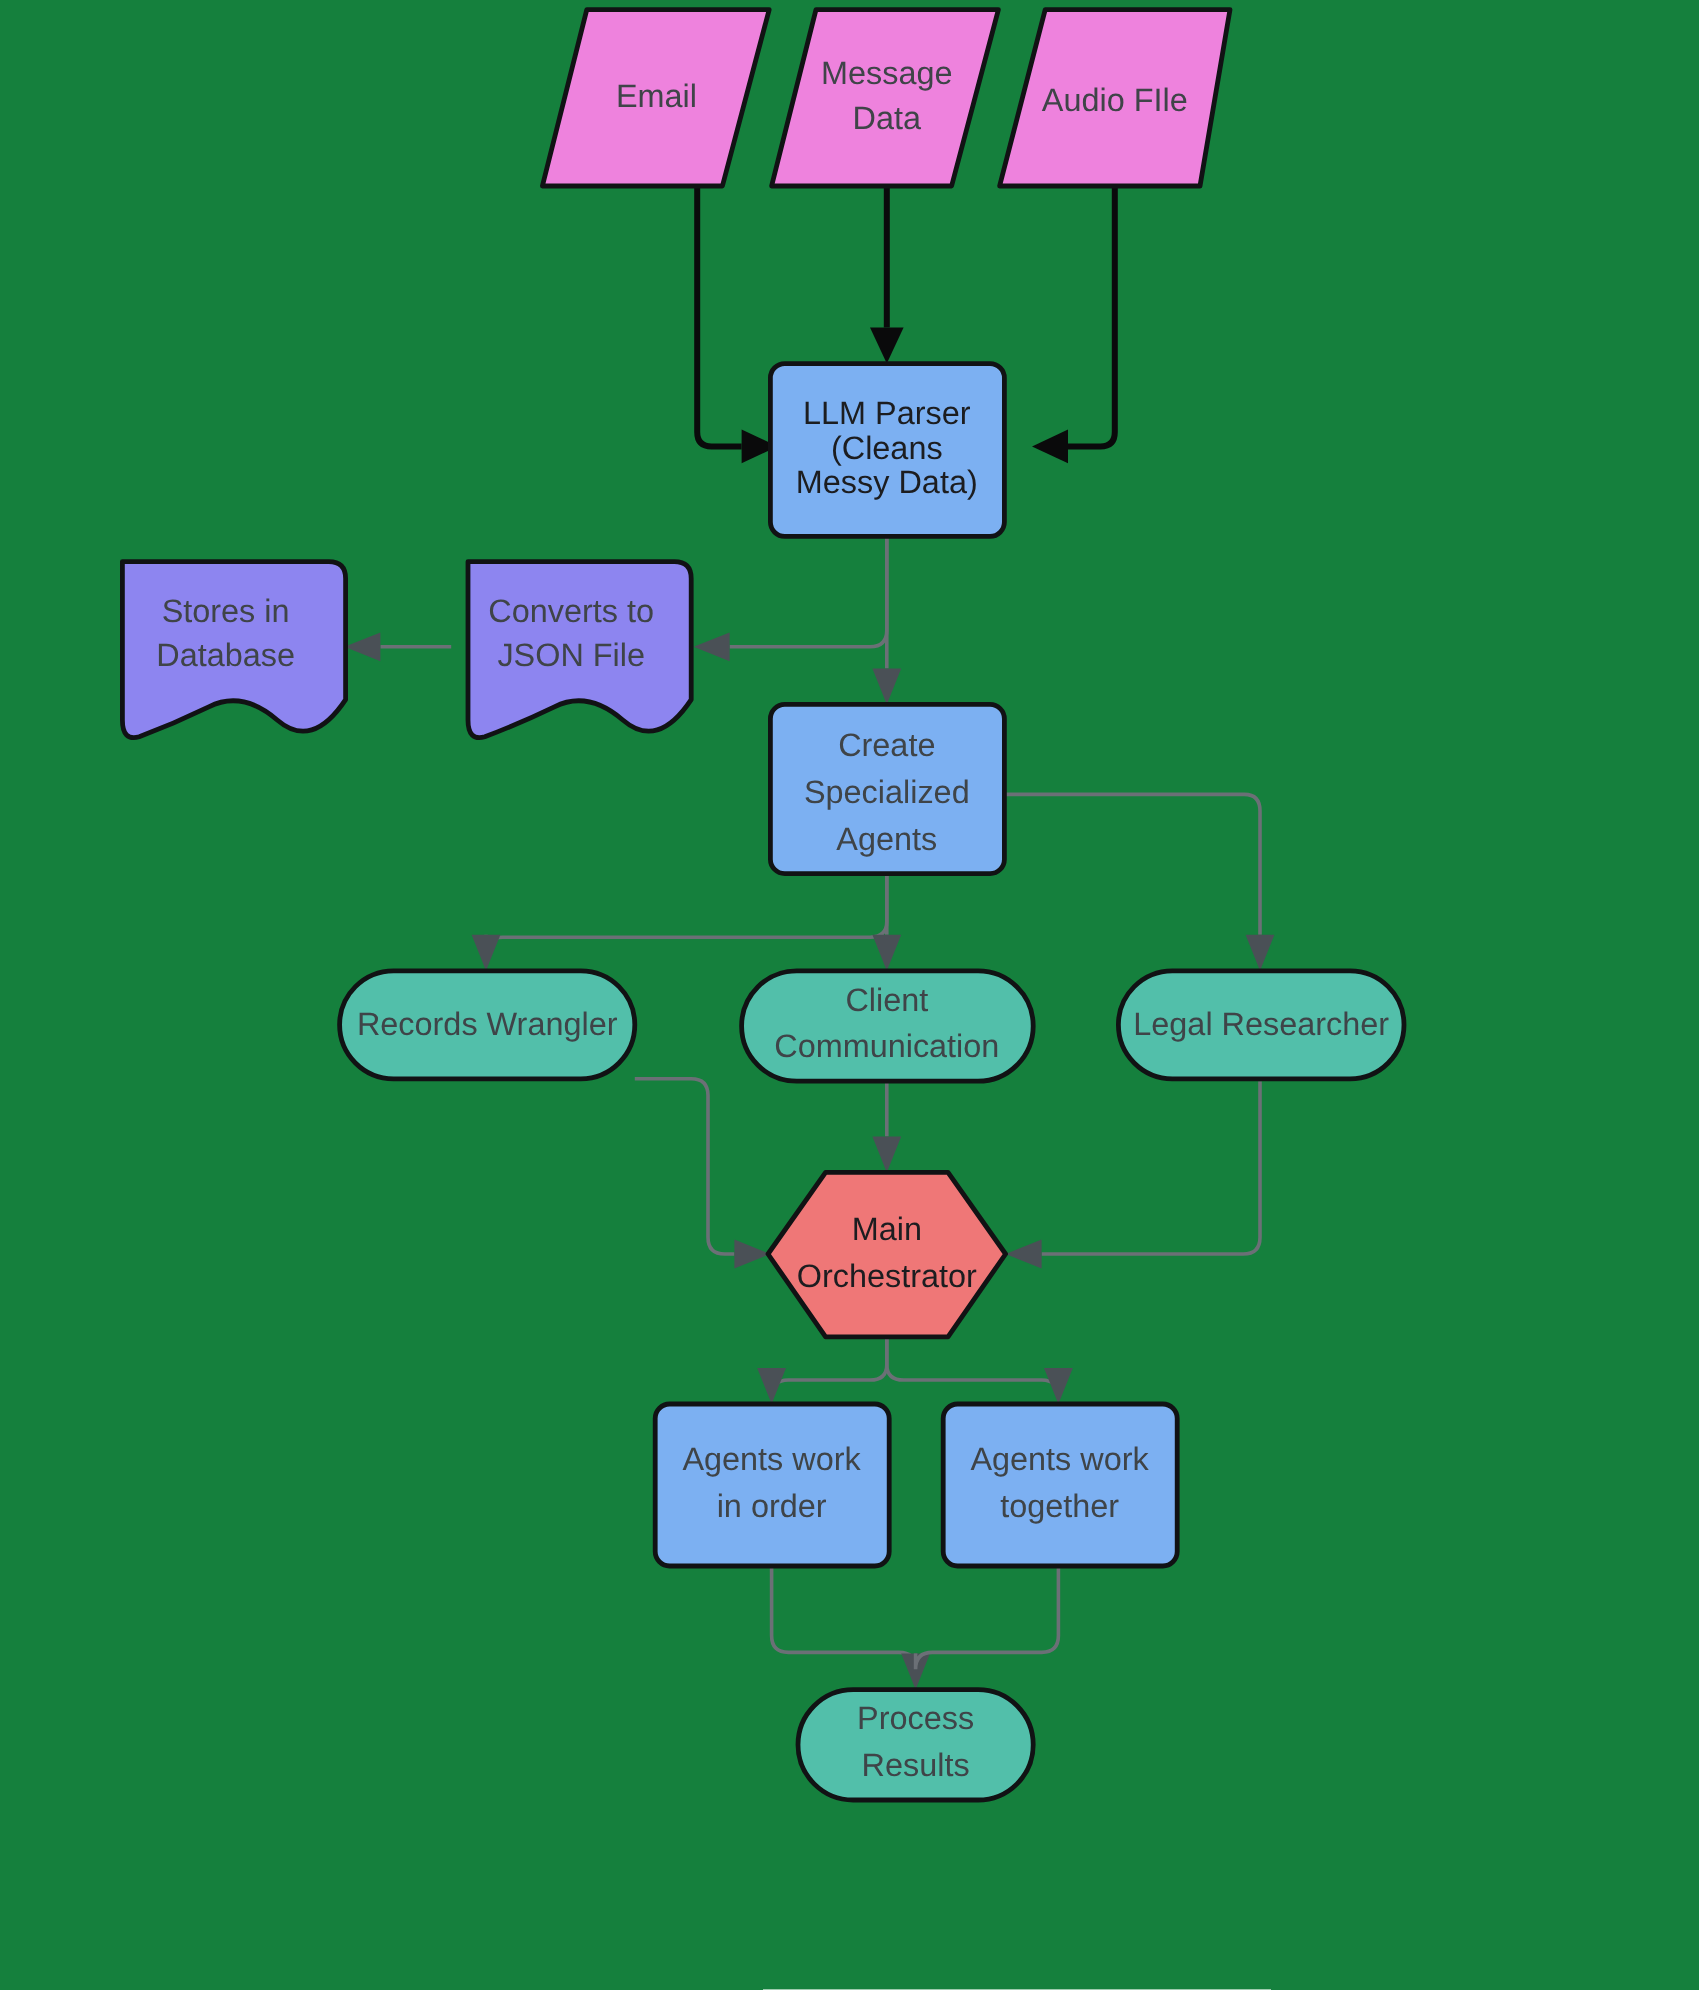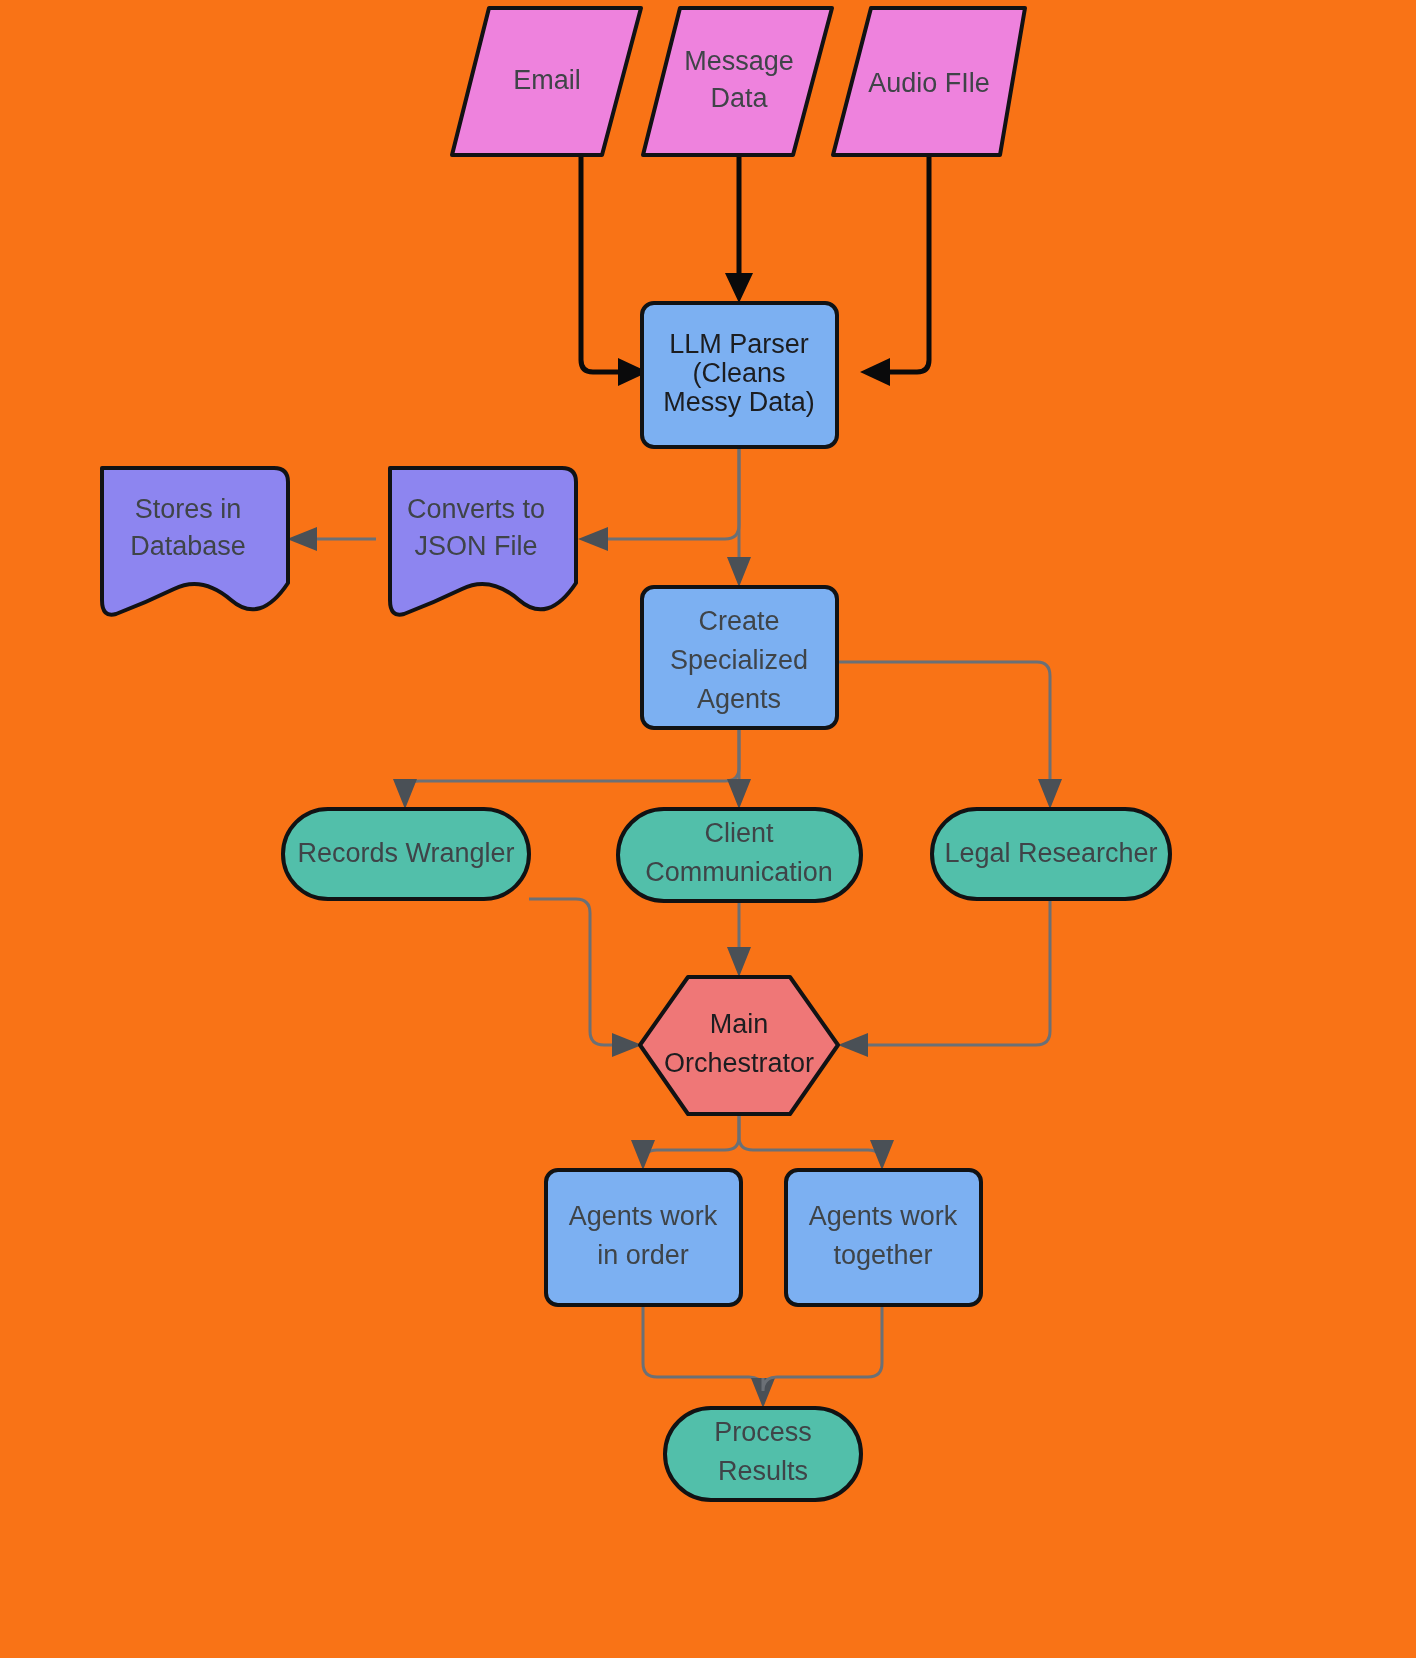--- a/index.html
+++ b/index.html
@@ -8,21 +8,21 @@
     padding: 0;
     background: #ffffff;
   }
   body {
     font-family: "Liberation Sans", sans-serif;
   }
   #stage {
     position: relative;
     width: 1416px;
     height: 1658px;
-    background: #f97316;
+    background: #15803d;
     overflow: hidden;
   }
   #flow-svg {
     position: absolute;
     top: 0;
     left: 0;
     width: 1416px;
     height: 1658px;
   }
   .node-label {

